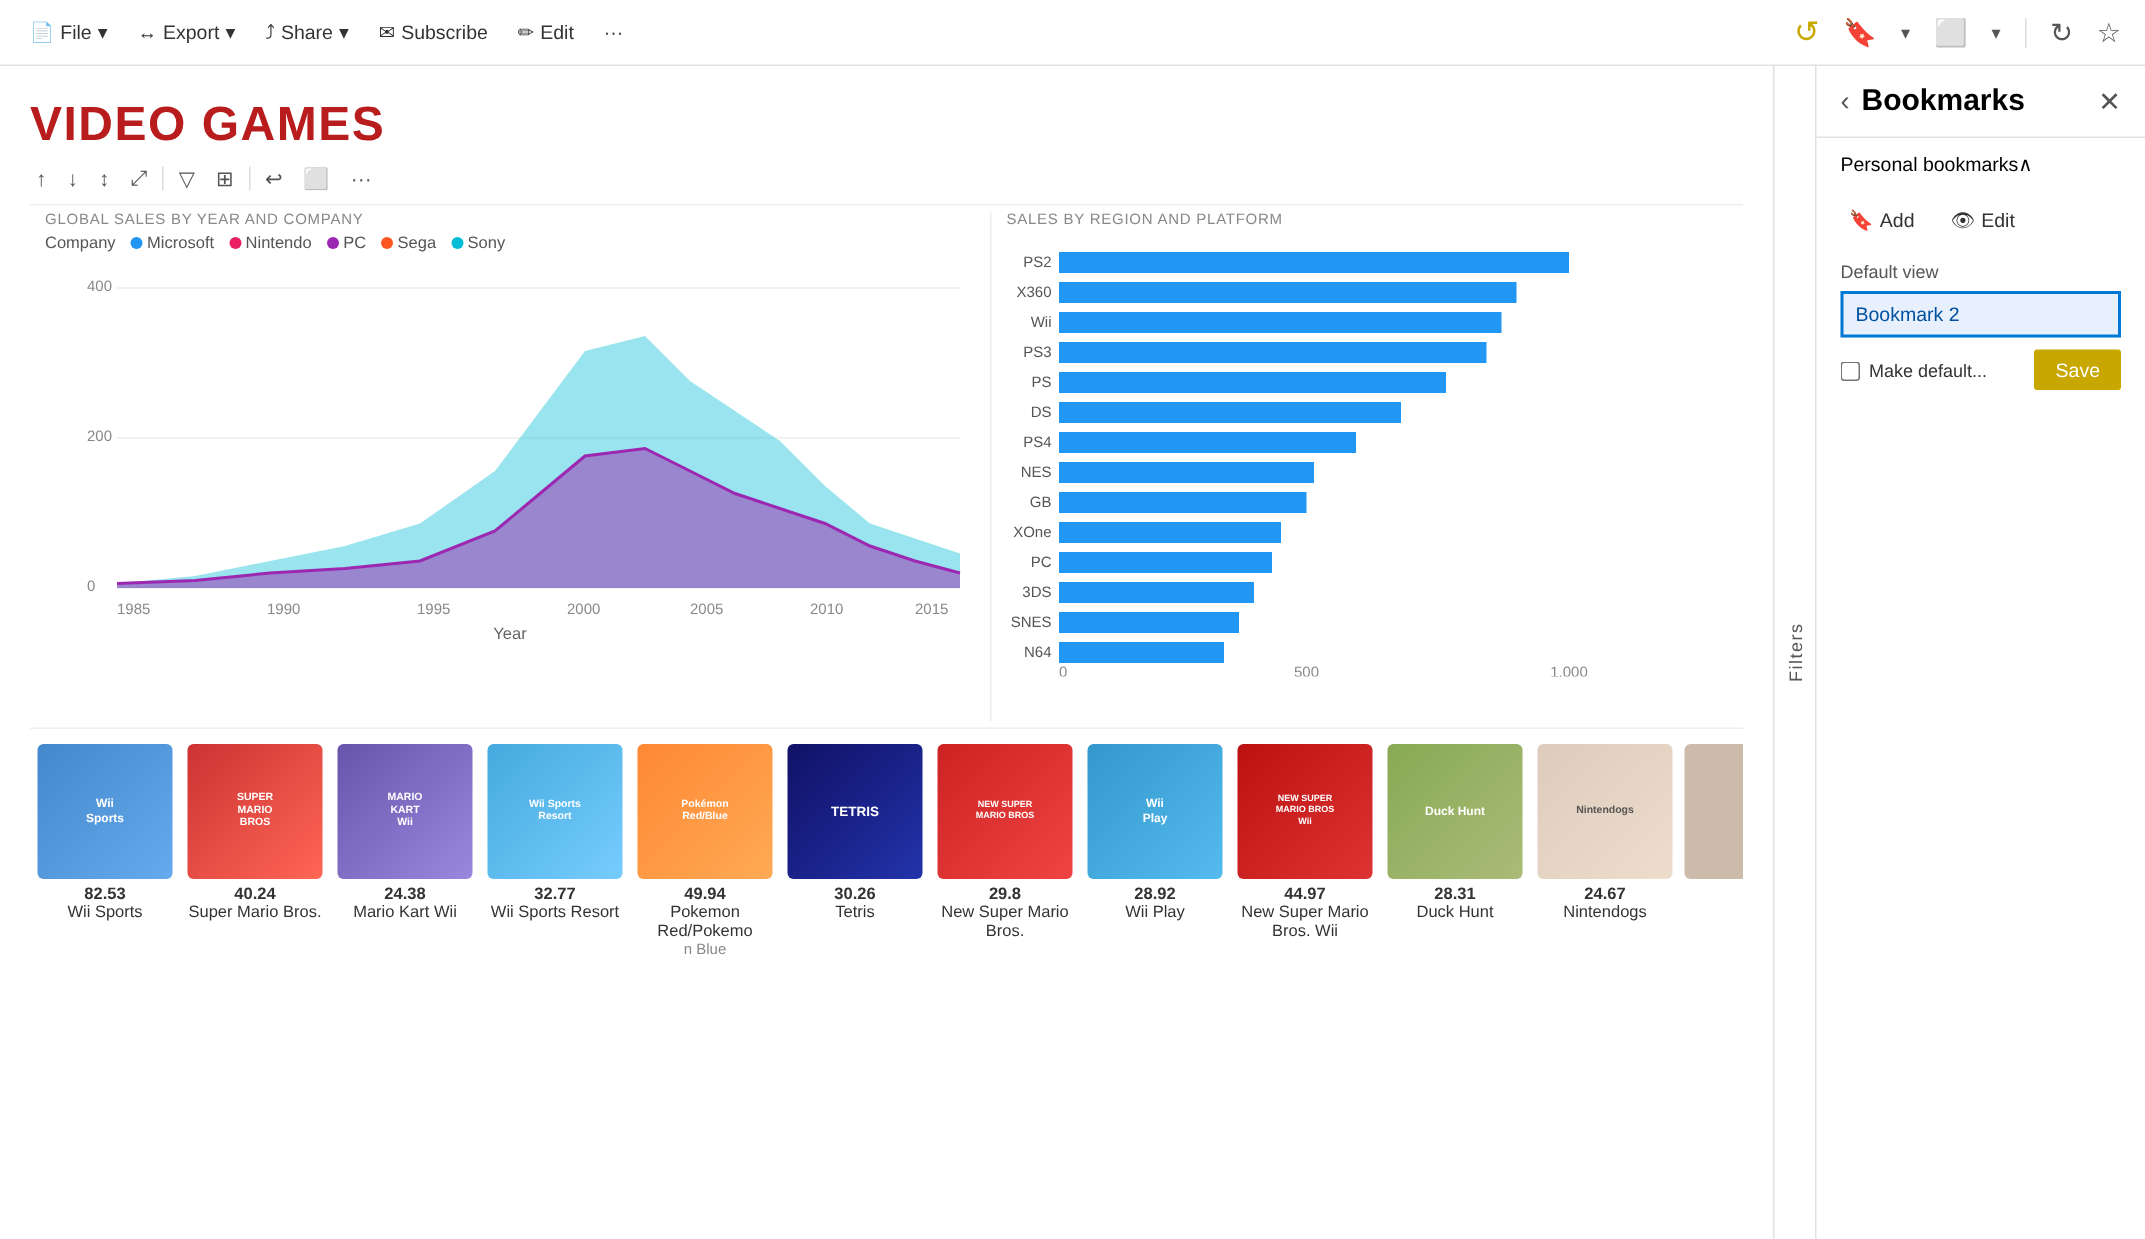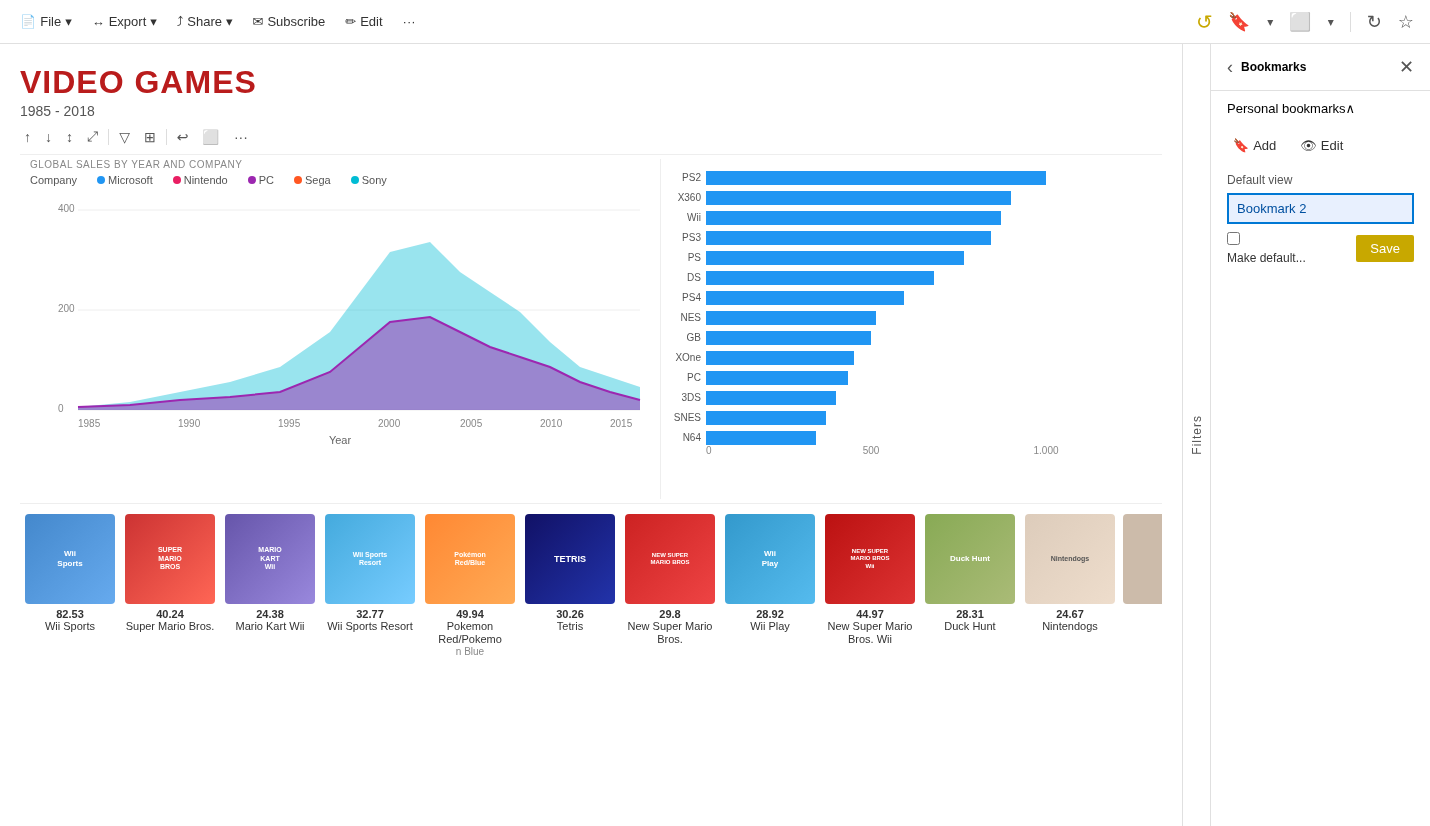--- a/index.html
+++ b/index.html
@@ -36,41 +36,41 @@
       font-size: 12px; color: #555; letter-spacing: 1px;
     }
     .bookmarks-panel {
       width: 220px; border-left: 1px solid #e0e0e0; background: #fff;
       display: flex; flex-direction: column;
     }
     .bookmarks-header {
       display: flex; align-items: center; padding: 12px 16px;
       border-bottom: 1px solid #e0e0e0;
     }
-    .bookmarks-title { font-size: 12px; font-weight: 600; flex: 1; }
+    .bookmarks-title { font-size: 20px; font-weight: 600; flex: 1; }
     .bookmarks-nav { font-size: 18px; cursor: pointer; color: #555; margin-right: 8px; }
     .bookmarks-close { font-size: 18px; cursor: pointer; color: #555; }
     .bookmarks-section-header {
       display: flex; align-items: center; justify-content: flex-start;
       padding: 10px 16px; font-size: 13px; font-weight: 500; cursor: pointer;
     }
     .bookmarks-actions { display: flex; gap: 12px; padding: 8px 16px; }
     .bookmark-action-btn {
       display: flex; align-items: center; gap: 4px; font-size: 13px;
       color: #333; cursor: pointer; padding: 4px 6px; border-radius: 3px;
     }
     .default-view-section { padding: 8px 16px; }
     .default-view-label { font-size: 12px; color: #555; margin-bottom: 6px; }
     .bookmark-input {
       width: 100%; padding: 6px 8px; border: 2px solid #0078d4;
       font-size: 13px; outline: none; background: #e8f0fe;
       color: #0050a0; font-weight: 500;
     }
     .bookmark-options { display: flex; align-items: center; justify-content: space-between; margin-top: 8px; }
-    .make-default-label { display: flex; align-items: flex-start; gap: 6px; font-size: 12px; color: #333; flex-direction: column; }
+    .make-default-label { display: flex; align-items: flex-end; gap: 6px; font-size: 12px; color: #333; }
     .save-btn {
       background: #c8a800; color: #fff; border: none; padding: 6px 14px;
       font-size: 13px; cursor: pointer; border-radius: 2px; font-weight: 500;
     }
 
     
     .report-content { padding: 20px 20px 0 20px; height: 100%; overflow: hidden; }
     .report-title { font-size: 32px; font-weight: 800; color: #b91c1c; letter-spacing: 1px; }
     .report-subtitle { font-size: 14px; color: #555; margin-top: 2px; }
 
@@ -81,21 +81,21 @@
     }
     .ct-icon { font-size: 14px; cursor: pointer; color: #555; padding: 3px 4px; border-radius: 2px; }
     .ct-sep { width: 1px; height: 16px; background: #ddd; }
 
     
     .charts-row { display: flex; gap: 0; height: 340px; justify-content: space-between; }
 
     
     .area-chart-container { flex: 1; position: relative; padding: 0 10px; }
     .chart-section-label { font-size: 10px; color: #888; letter-spacing: 0.5px; text-transform: uppercase; margin-bottom: 4px; }
-    .legend { display: flex; gap: 20px; flex-wrap: wrap; margin-bottom: 6px; }
+    .legend { display: flex; gap: 10px; flex-wrap: wrap; margin-bottom: 6px; }
     .legend-item { display: flex; align-items: center; gap: 3px; font-size: 11px; color: #555; }
     .legend-dot { width: 8px; height: 8px; border-radius: 50%; }
 
     
     .bar-chart-container { width: 520px; position: relative; border-left: 1px solid #eee; padding-left: 10px; }
 
     
     .games-row { display: flex; gap: 0; padding: 10px 0; overflow: hidden; height: 180px; }
     .game-item { width: 100px; flex-shrink: 0; text-align: center; }
     .game-cover { width: 90px; height: 90px; margin: 0 auto 4px; border-radius: 4px; background: #ddd; overflow: hidden; display: flex; align-items: center; justify-content: center; font-size: 10px; color: #888; }
@@ -144,21 +144,20 @@
     <div class="toolbar-right-icon">☆</div>
   </div>
 </div>
 
 <div class="main-layout">
 
   <div class="content-area">
     <div class="report-content">
 
       <div class="report-title">VIDEO GAMES</div>
-      <div class="report-subtitle">1985 - 2018</div>
 
       <div class="chart-toolbar">
         <span class="ct-icon">↑</span>
         <span class="ct-icon">↓</span>
         <span class="ct-icon">↕</span>
         <span class="ct-icon">⤢</span>
         <span class="ct-sep"></span>
         <span class="ct-icon">▽</span>
         <span class="ct-icon">⊞</span>
         <span class="ct-sep"></span>
@@ -219,20 +218,21 @@
             <text x="248" y="235" font-size="10" fill="#888">1995</text>
             <text x="348" y="235" font-size="10" fill="#888">2000</text>
             <text x="430" y="235" font-size="10" fill="#888">2005</text>
             <text x="510" y="235" font-size="10" fill="#888">2010</text>
             <text x="580" y="235" font-size="10" fill="#888">2015</text>
             <text x="310" y="252" font-size="11" fill="#666" text-anchor="middle">Year</text>
           </svg>
         </div>
 
         <div class="bar-chart-container">
+          <div class="chart-section-label">SALES BY REGION AND PLATFORM</div>
           <svg width="500" height="295" viewBox="0 0 500 295">
 
             <text x="30" y="22" font-size="10" fill="#555" text-anchor="end">PS2</text>
             <rect x="35" y="12" width="340" height="14" fill="#2196F3"></rect>
 
             <text x="30" y="42" font-size="10" fill="#555" text-anchor="end">X360</text>
             <rect x="35" y="32" width="305" height="14" fill="#2196F3"></rect>
 
             <text x="30" y="62" font-size="10" fill="#555" text-anchor="end">Wii</text>
             <rect x="35" y="52" width="295" height="14" fill="#2196F3"></rect>

